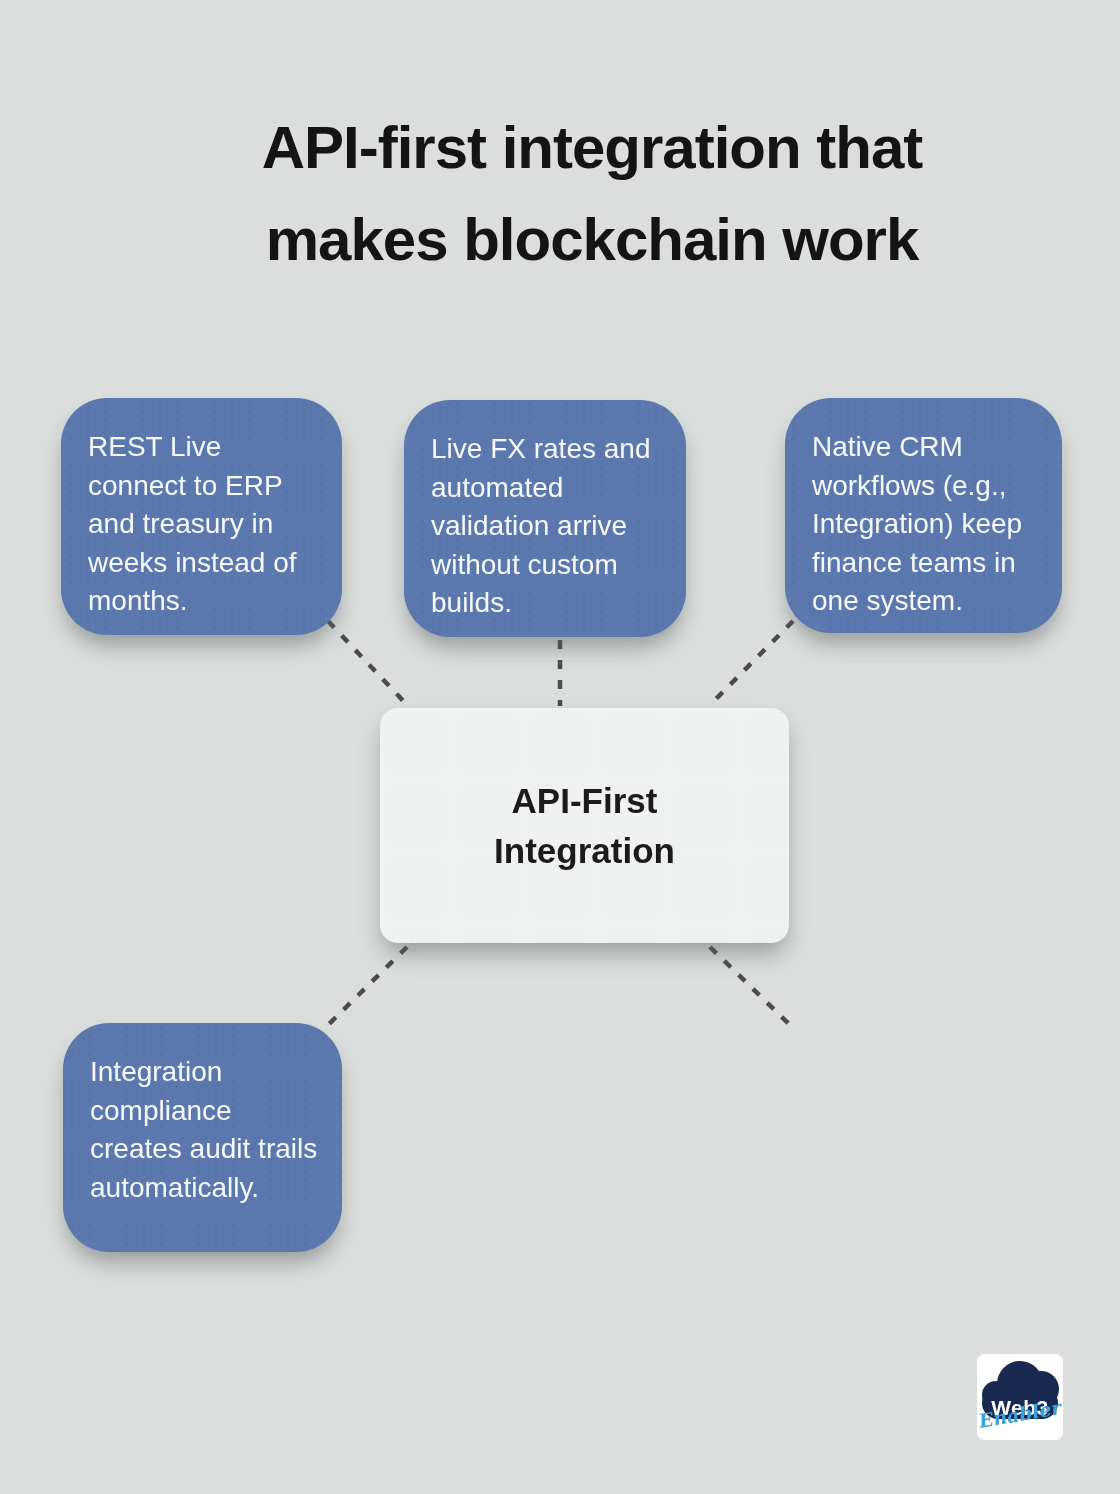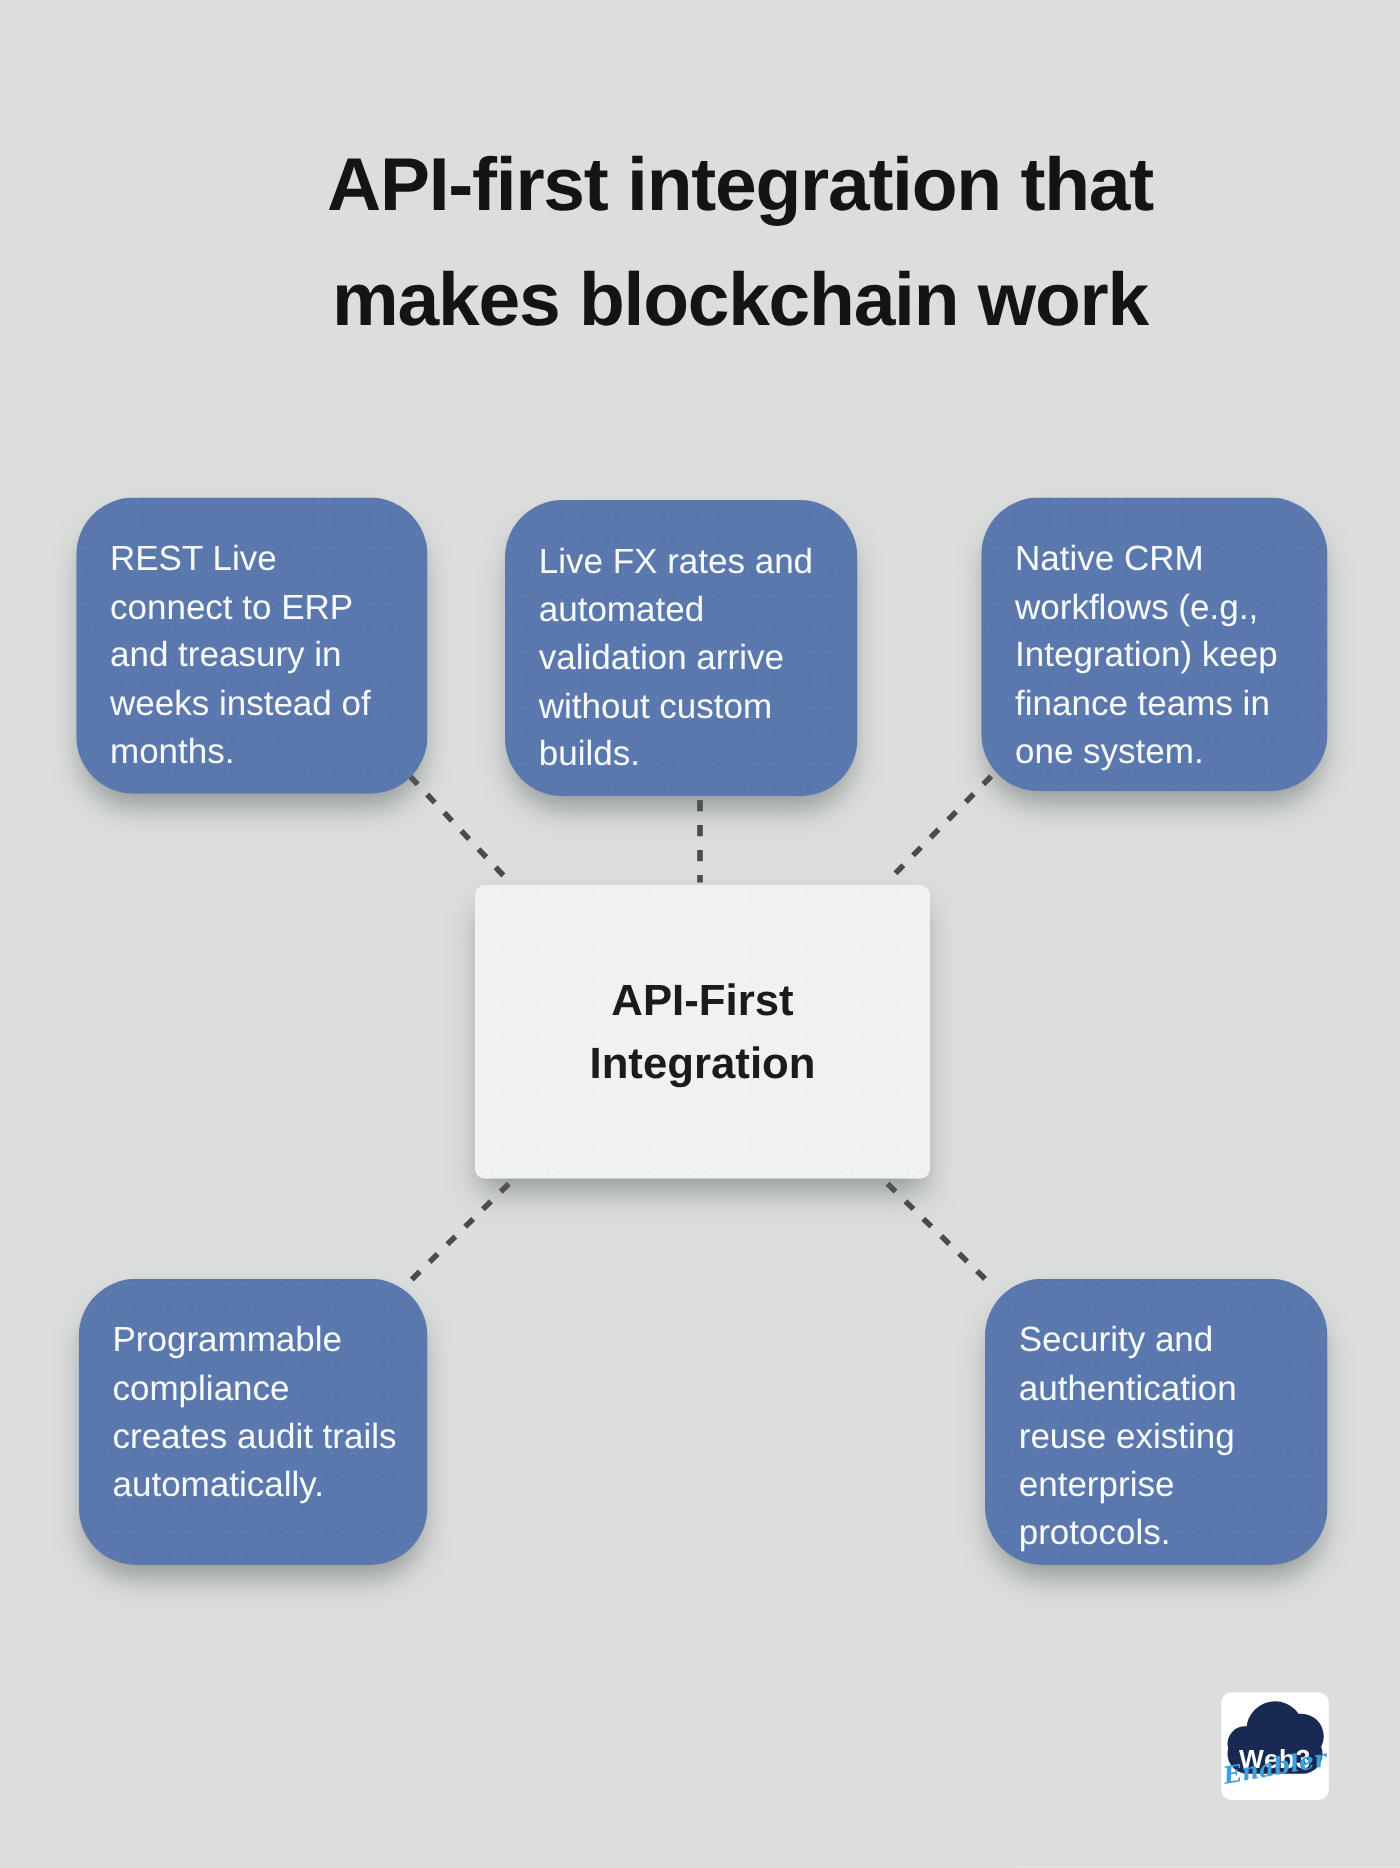--- a/index.html
+++ b/index.html
@@ -59,26 +59,26 @@
   .node-b1 { left: 61px;  top: 398px;  width: 281px; height: 237px; }
   .node-b2 { left: 404px; top: 400px;  width: 282px; height: 237px; }
   .node-b3 { left: 785px; top: 398px;  width: 277px; height: 235px; }
   .node-b4 { left: 63px;  top: 1023px; width: 279px; height: 229px; }
   .node-b5 { left: 788px; top: 1023px; width: 274px; height: 229px; }
 
   .center-node {
     position: absolute;
     left: 380px;
     top: 708px;
-    width: 364px;
+    width: 409px;
     height: 235px;
     background: var(--center-fill, #f0f2f1);
     background-image: radial-gradient(rgba(0,0,0,0.025) 1px, transparent 1.2px);
     background-size: 9px 9px;
-    border-radius: 8px;
+    border-radius: 18px;
     box-shadow: 0 14px 24px -4px rgba(92,98,99,0.55);
     display: flex;
     align-items: center;
     justify-content: center;
     z-index: 2;
   }
   .center-node .label {
     max-width: 250px;
     text-align: center;
     color: #1b1b1b;
@@ -164,26 +164,23 @@
 
   <div class="node node-b2">
     <span>Live FX rates and automated validation arrive without custom builds.</span>
   </div>
 
   <div class="node node-b3">
     <span>Native CRM workflows (e.g., Integration) keep finance teams in one system.</span>
   </div>
 
   <div class="node node-b4">
-    <span>Programmable compliance creates audit trails automatically.</span>
+    <span>Integration compliance creates audit trails automatically.</span>
   </div>
 
-  <div class="node node-b5">
-    <span>Security and authentication reuse existing enterprise protocols.</span>
-  </div>
 
   <div class="center-node">
     <div class="label">API-First Integration</div>
   </div>
 
   <div class="logo-card">
     <div class="cloud">
       <div class="puff puff-left"></div>
       <div class="puff puff-mid"></div>
       <div class="puff puff-right"></div>

